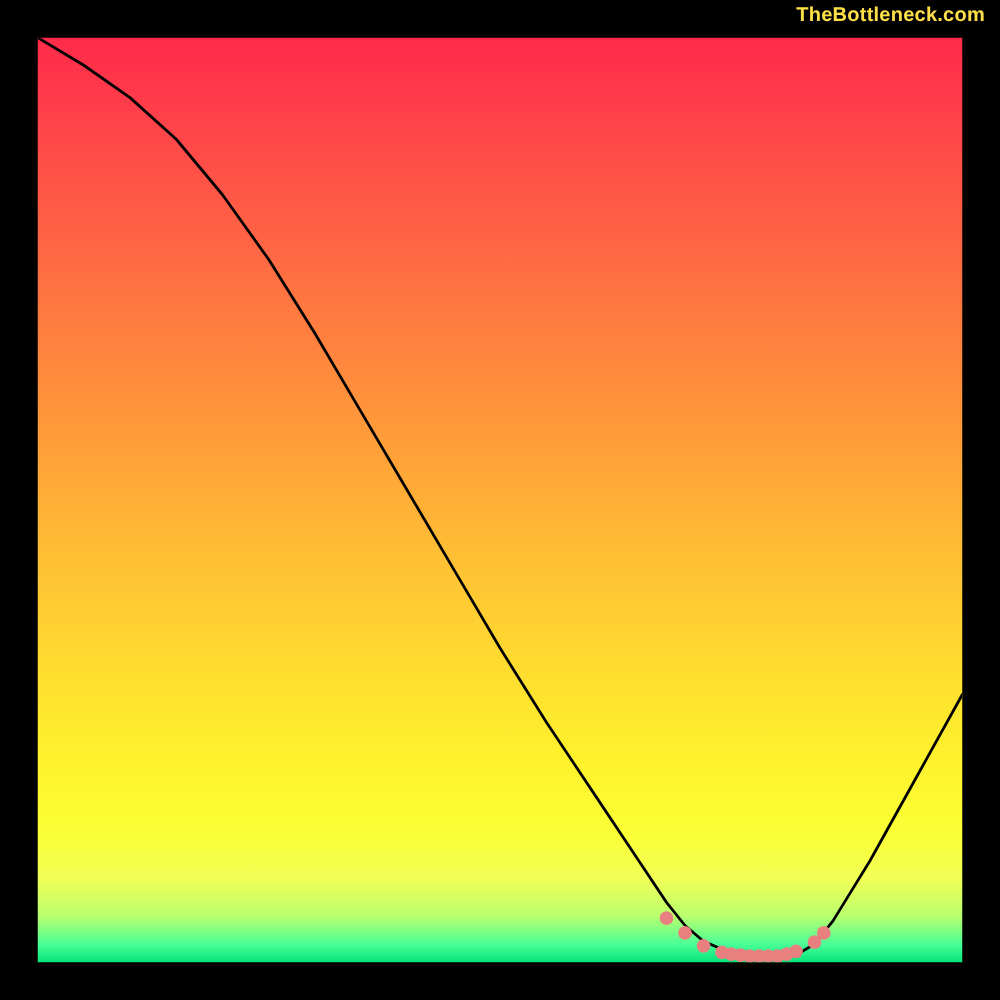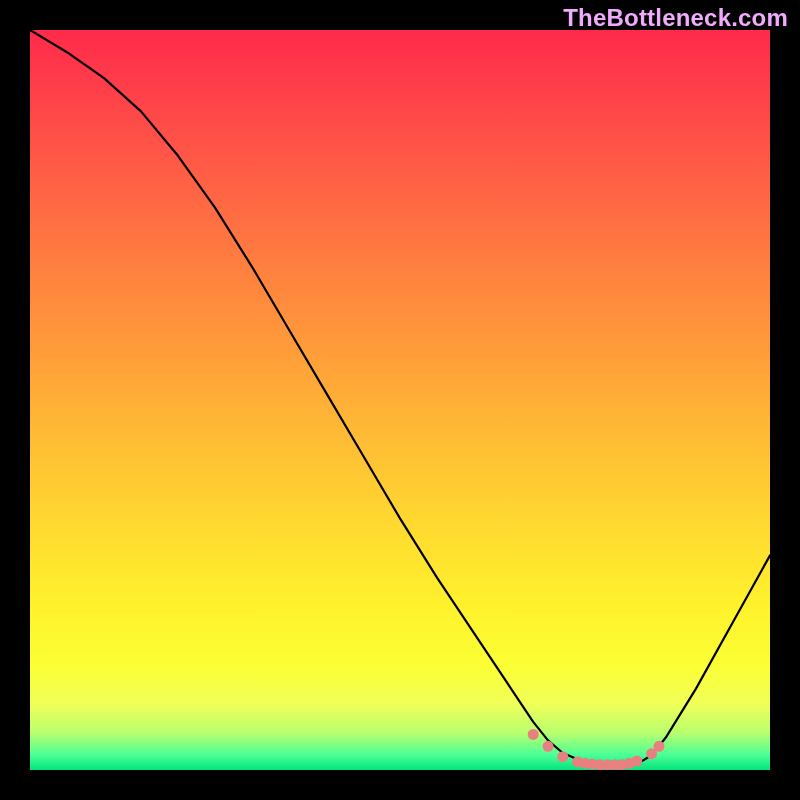--- a/index.html
+++ b/index.html
@@ -14,22 +14,22 @@
   .frame {
     position: relative;
     width: 800px;
     height: 800px;
     background: #000;
   }
   .watermark {
     position: absolute;
     top: 4px;
     right: 12px;
-    color: #f0abfc;
-    font-size: 24px;
+    color: #fde047;
+    font-size: 16px;
     font-weight: 600;
     letter-spacing: 0.2px;
     z-index: 5;
   }
   .plot-area {
     position: absolute;
     left: 30px;
     top: 30px;
     width: 740px;
     height: 740px;

